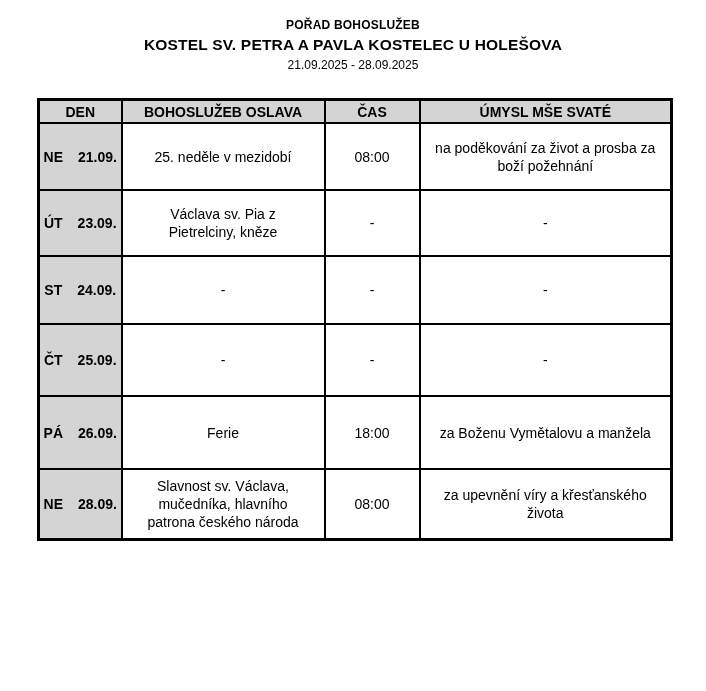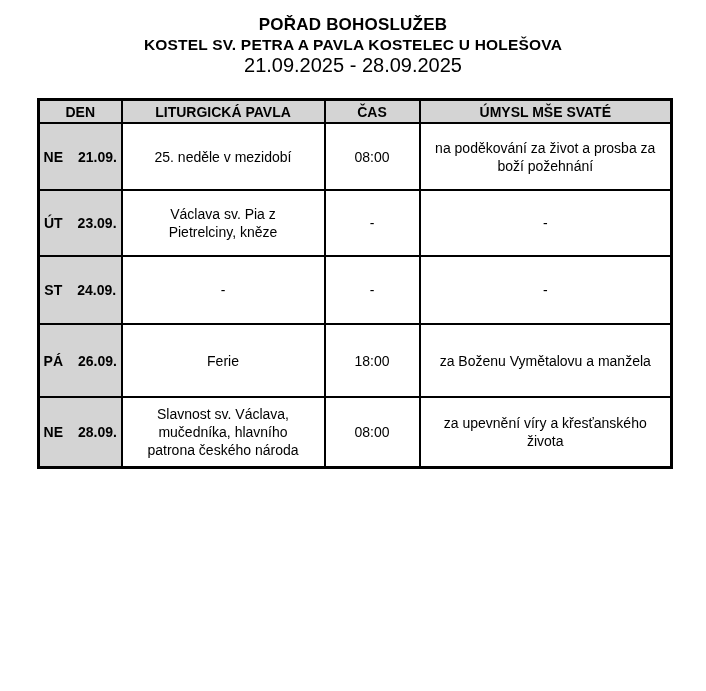--- a/index.html
+++ b/index.html
@@ -15,33 +15,33 @@
     height: 691px;
     background: #ffffff;
     overflow: hidden;
   }
   
   .doc-title {
     padding-top: 15px;
     text-align: center;
   }
   .title-line1 {
-    font-size: 17px;
+    font-size: 12px;
     font-weight: bold;
     line-height: 20px;
     letter-spacing: 0.2px;
   }
   .title-line2 {
     font-size: 15.5px;
     font-weight: bold;
     line-height: 20px;
     letter-spacing: 0.2px;
   }
   .title-line3 {
-    font-size: 20px;
+    font-size: 12px;
     font-weight: normal;
     line-height: 20px;
   }
   
   table.schedule {
     border-collapse: collapse;
     table-layout: fixed;
     width: 633px;
     margin: 23px 0 0 37px;
     border: 3px solid #000000;
@@ -97,21 +97,21 @@
   <table class="schedule">
     <colgroup>
       <col style="width:83px">
       <col style="width:203px">
       <col style="width:95px">
       <col style="width:252px">
     </colgroup>
     <thead>
       <tr>
         <th>DEN</th>
-        <th>LITURGICKÁ PAVLA</th>
+        <th>BOHOSLUŽEB OSLAVA</th>
         <th>ČAS</th>
         <th>ÚMYSL MŠE SVATÉ</th>
       </tr>
     </thead>
     <tbody>
       <tr class="row-h65">
         <td class="day-cell">
           <span class="day-inner">
               <span>NE</span>
               <span>21.09.</span>
@@ -136,20 +136,31 @@
         <td class="day-cell">
           <span class="day-inner">
               <span>ST</span>
               <span>24.09.</span>
             </span>
         </td>
         <td class="celebration-cell">-</td>
         <td class="time-cell">-</td>
         <td class="intention-cell">-</td>
       </tr>
+      <tr class="row-h70">
+        <td class="day-cell">
+          <span class="day-inner">
+              <span>ČT</span>
+              <span>25.09.</span>
+            </span>
+        </td>
+        <td class="celebration-cell">-</td>
+        <td class="time-cell">-</td>
+        <td class="intention-cell">-</td>
+      </tr>
       <tr class="row-h71">
         <td class="day-cell">
           <span class="day-inner">
               <span>PÁ</span>
               <span>26.09.</span>
             </span>
         </td>
         <td class="celebration-cell">Ferie</td>
         <td class="time-cell">18:00</td>
         <td class="intention-cell">za Boženu Vymětalovu a manžela</td>

